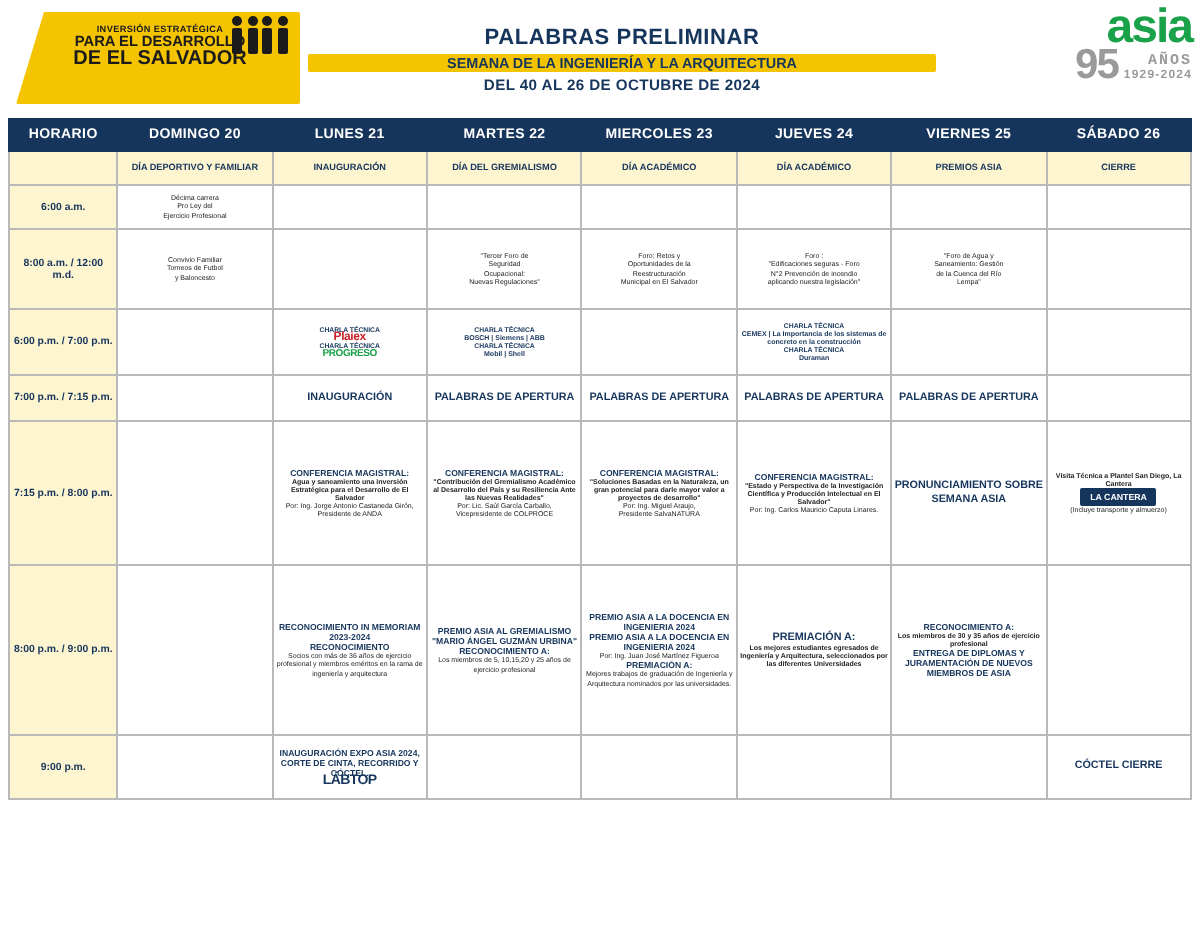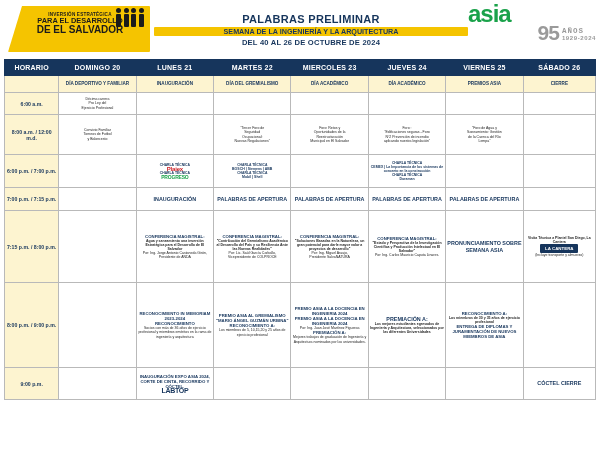--- a/index.html
+++ b/index.html
@@ -34,21 +34,21 @@
   .ppl{display:inline-block;vertical-align:bottom;margin-left:1.5px;}
 
   .header-center{flex:1;text-align:center;}
   .h-title{font-size:11px;font-weight:bold;color:#16355c;letter-spacing:.3px;}
   .h-sub{
     margin-top:2px;background:#f5c400;color:#16355c;font-weight:bold;
     font-size:7.2px;padding:0 0;border-radius:1px;
   }
   .h-date{margin-top:2px;font-size:7.6px;font-weight:bold;color:#16355c;letter-spacing:.2px;}
 
-  .logo-right{width:128px;height:52px;text-align:left;position:relative;}
+  .logo-right{width:128px;height:52px;text-align:right;position:relative;}
   .asia-word{font-size:24px;font-weight:bold;color:#1aa24a;line-height:20px;letter-spacing:-1px;}
   .asia-95{font-size:21px;font-weight:bold;color:#9a9a9a;line-height:17px;letter-spacing:-1px;}
   .asia-anos{font-size:7.5px;font-weight:bold;color:#9a9a9a;letter-spacing:1px;font-family:Liberation Mono, monospace;}
   .asia-years{font-size:6px;font-weight:bold;color:#9a9a9a;letter-spacing:.6px;}
   .asia-row{display:flex;justify-content:flex-end;align-items:flex-end;gap:3px;}
 
   
   table{border-collapse:collapse;width:592px;margin-top:3px;table-layout:fixed;}
   td,th{border:0.6px solid #b9b9b9;vertical-align:middle;padding:1px;}
   .hdr th{

